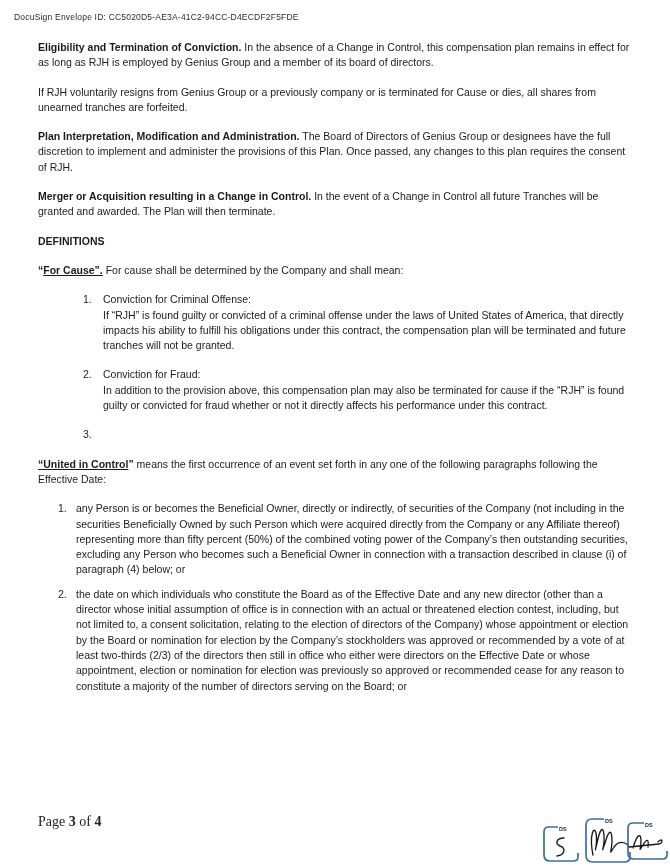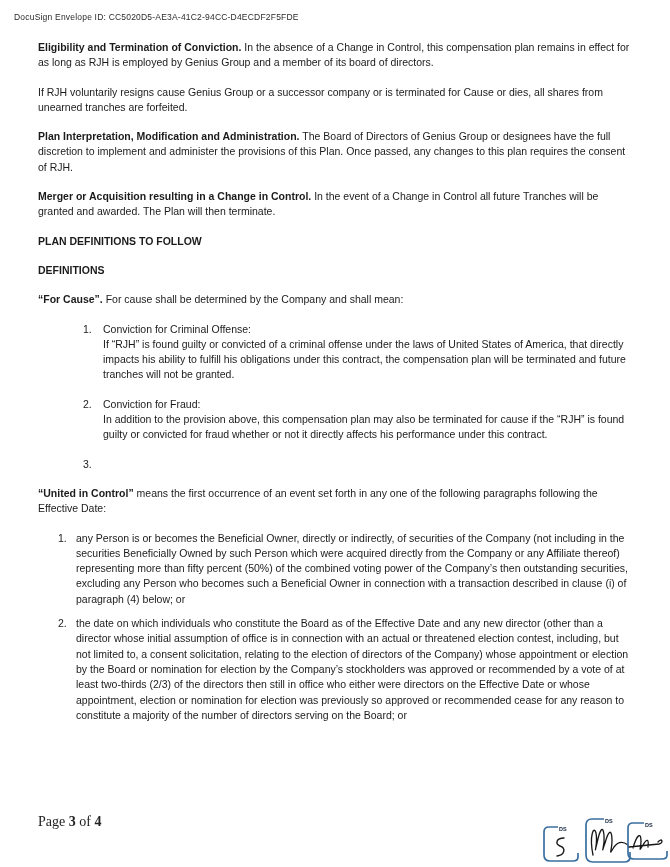--- a/index.html
+++ b/index.html
@@ -18,21 +18,21 @@
   }
   .content{
     position:absolute;top:40px;left:38px;width:595px;
     font-size:10.5px;line-height:15.3px;
   }
   .content p{margin:0 0 14px 0;}
   .b{font-weight:bold;}
   .hline{font-weight:bold;margin:0 0 14px 0;}
   .def-head{margin:0 0 14px 0;}
   .def-head .uq{font-weight:bold;}
-  .def-head .u{font-weight:bold;}
+  .def-head .u{font-weight:bold;text-decoration:underline;}
   .nlist{margin:0 0 0 0;}
   .litem{display:flex;margin:0 0 14px 0;}
   .litem .marker{flex:0 0 auto;}
   .list1 .litem{padding-left:45px;}
   .list1 .marker{width:20px;}
   .list2 .litem{padding-left:20px;margin-bottom:9px;}
   .list2 .marker{width:18px;}
   .litem .txt{flex:1 1 auto;}
   .cic-head{margin:0 0 8px 0;}
   .page-num{
@@ -47,27 +47,26 @@
 </style>
 </head>
 <body>
 
 <div class="envelope-header">DocuSign Envelope ID: CC5020D5-AE3A-41C2-94CC-D4ECDF2F5FDE</div>
 
 <div class="content">
 
   <p><span class="b">Eligibility and Termination of Conviction.</span><span> In the absence of a Change in Control, this compensation plan remains in effect for as long as RJH is employed by Genius Group and a member of its board of directors.</span></p>
 
-  <p><span class="b"></span><span>If RJH voluntarily resigns cause Genius Group or a successor company or is terminated for Cause or dies, all shares from unearned tranches are forfeited.</span></p>
+  <p><span class="b"></span><span>If RJH voluntarily resigns from Genius Group or a previously company or is terminated for Cause or dies, all shares from unearned tranches are forfeited.</span></p>
 
   <p><span class="b">Plan Interpretation, Modification and Administration.</span><span>  The Board of Directors of Genius Group or designees  have the full discretion to implement and administer the provisions of this Plan.  Once passed, any changes to this plan requires the consent of RJH.</span></p>
 
   <p><span class="b">Merger or Acquisition resulting in a Change in Control.</span><span>  In the event of a Change in Control all future Tranches will be granted and awarded.  The Plan will then terminate.</span></p>
 
-  <p class="hline">PLAN DEFINITIONS TO FOLLOW</p>
 
   <p class="hline">DEFINITIONS</p>
 
   <p class="def-head"><span class="uq">“</span><span class="u">For Cause”.</span><span> For cause shall be determined by the Company and shall mean:</span></p>
 
   <div class="nlist list1">
     <div class="litem">
       <span class="marker">1.</span>
       <span class="txt"><span>Conviction for Criminal Offense:</span><br><span>If “RJH” is found guilty or convicted of a criminal offense under the laws of United States of America, that directly impacts his ability to fulfill his obligations under this contract, the compensation plan will be terminated and future tranches will not be granted.</span></span>
     </div>

